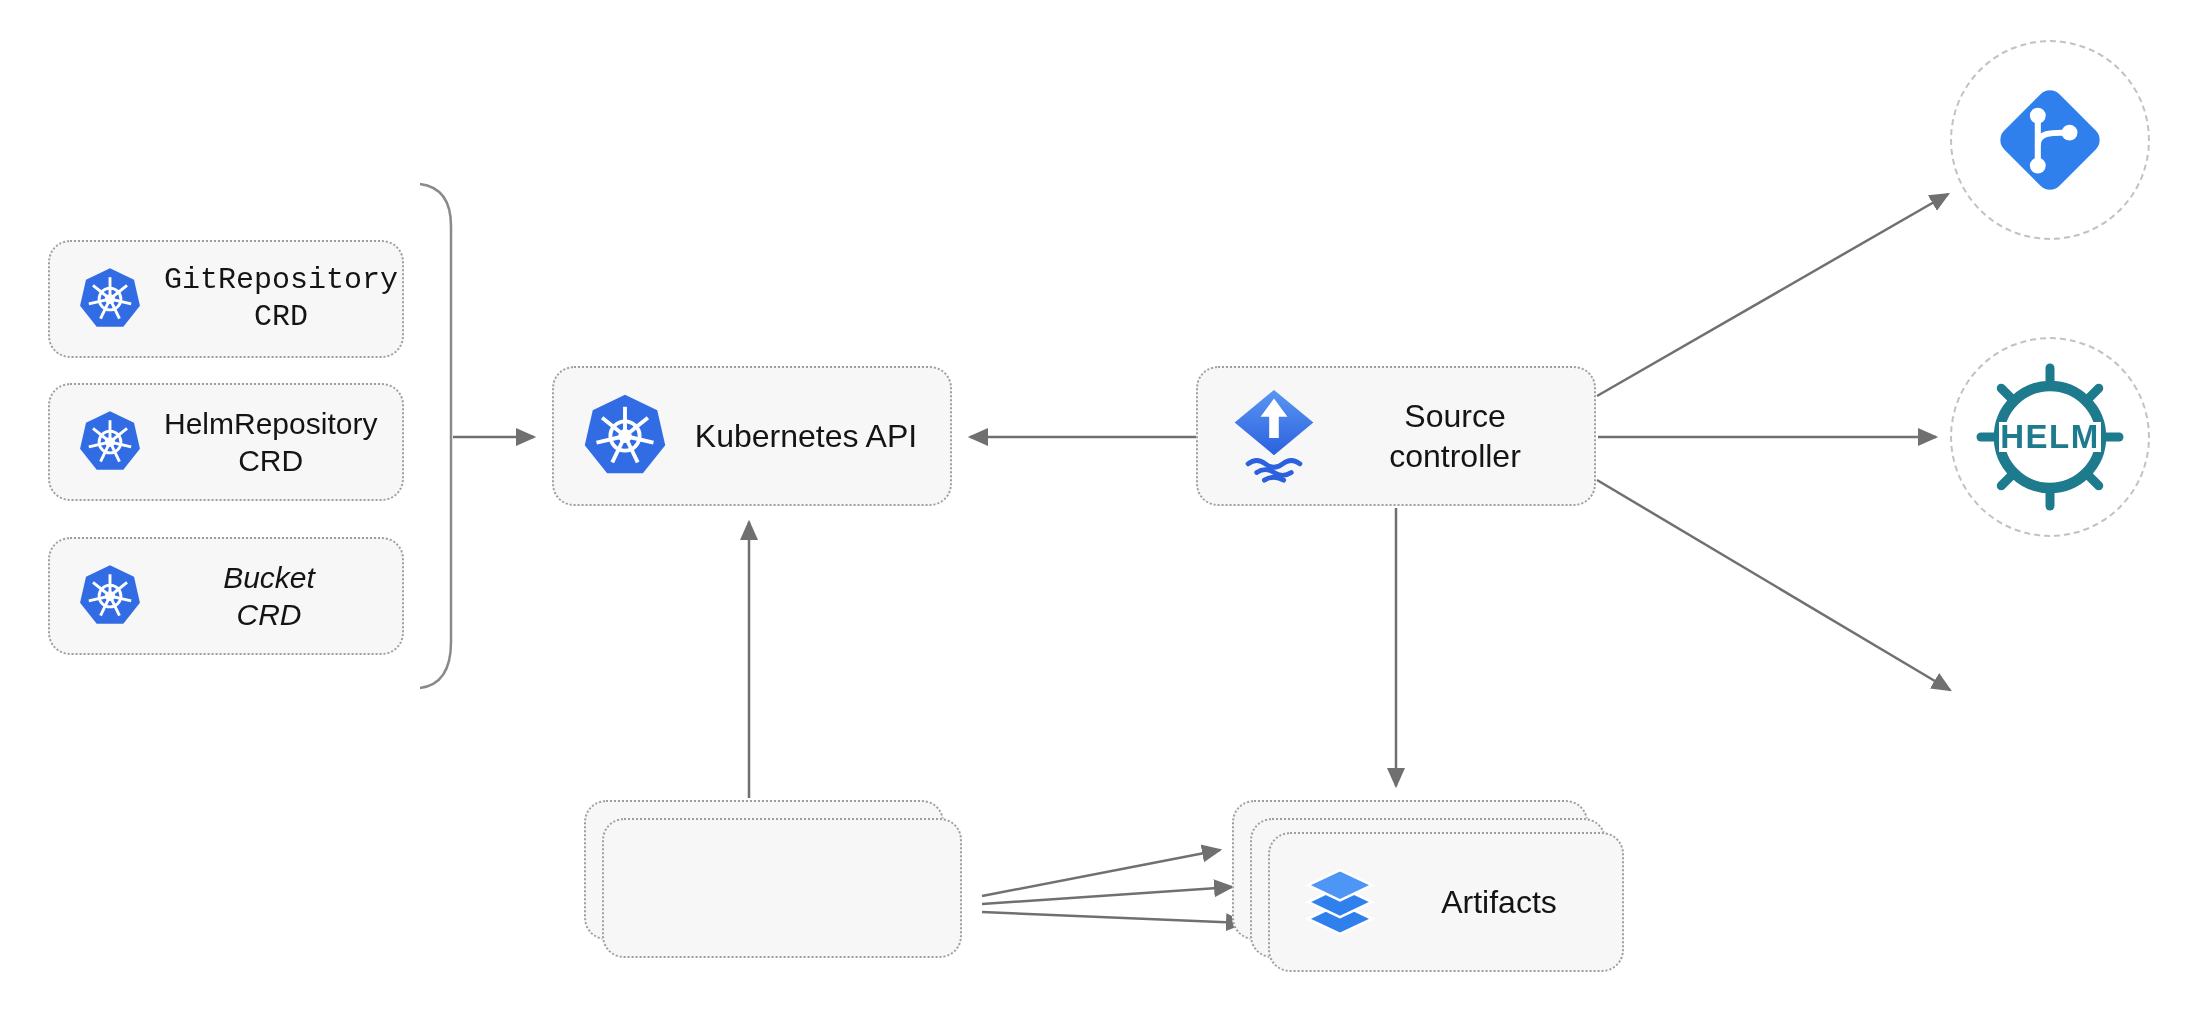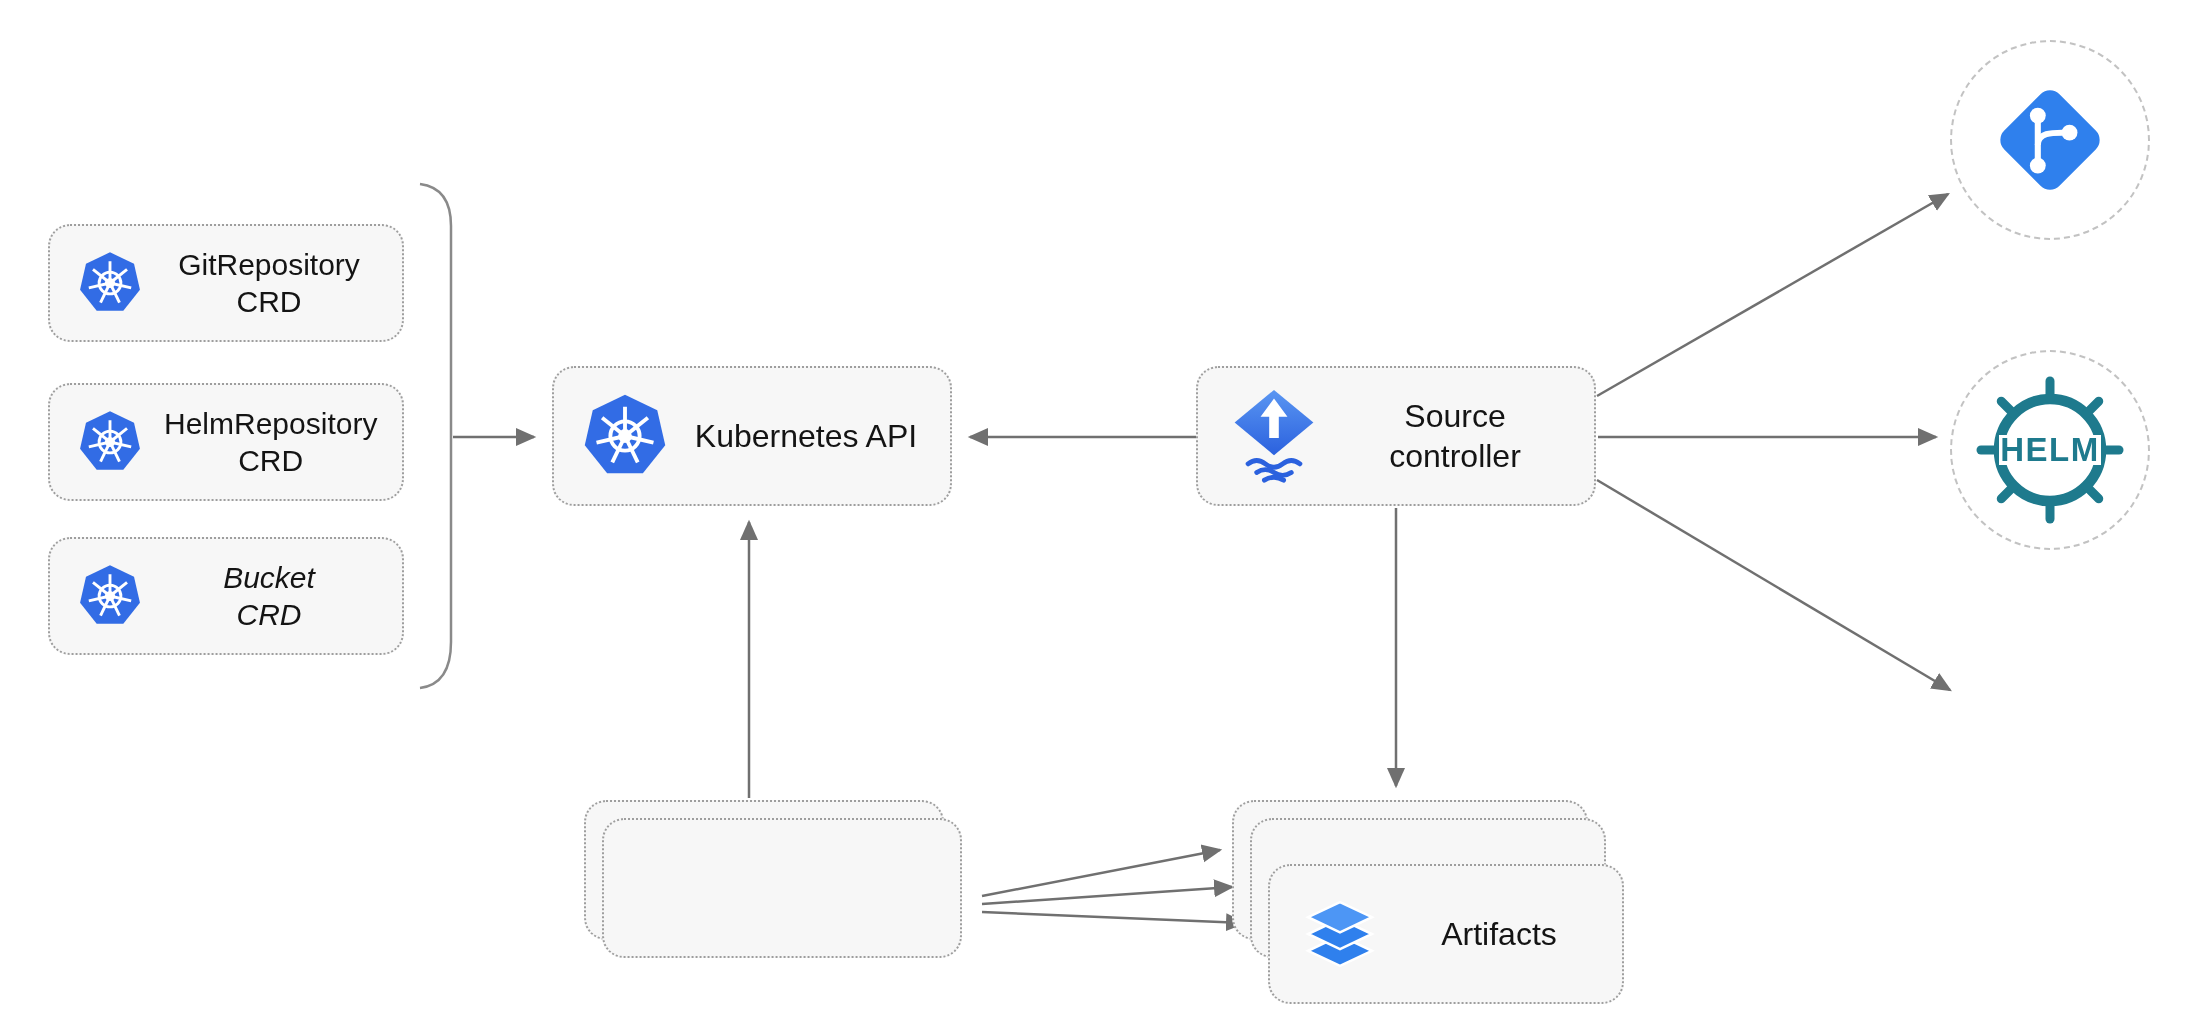--- a/index.html
+++ b/index.html
@@ -98,21 +98,21 @@
     <line x1="749" y1="798" x2="749" y2="522" marker-end="url(#ah)"></line>
     <line x1="1396" y1="508" x2="1396" y2="786" marker-end="url(#ah)"></line>
     <line x1="1597" y1="396" x2="1948" y2="194" marker-end="url(#ah)"></line>
     <line x1="1598" y1="437" x2="1936" y2="437" marker-end="url(#ah)"></line>
     <line x1="1597" y1="480" x2="1950" y2="690" marker-end="url(#ah)"></line>
     <line x1="982" y1="896" x2="1220" y2="850" marker-end="url(#ah)"></line>
     <line x1="982" y1="904" x2="1232" y2="887" marker-end="url(#ah)"></line>
     <line x1="982" y1="912" x2="1244" y2="923" marker-end="url(#ah)"></line>
   </svg>
 
-  <div class="node crd" style="top:224px;">
+  <div class="node crd" style="top:240px;font-family:Liberation Mono, monospace;">
     <svg class="icon icon-k8s">
         <use href="#sym-k8s"></use>
       </svg>
     <div class="label">
       <div>GitRepository</div>
       <div>CRD</div>
     </div>
   </div>
   <div class="node crd" style="top:383px;">
     <svg class="icon icon-k8s">
@@ -148,34 +148,34 @@
       <div>Source</div>
       <div>controller</div>
     </div>
   </div>
 
   <div class="stack-layer" style="left:584px; top:800px; width:360px; height:140px;"></div>
   <div class="stack-layer" style="left:602px; top:818px; width:360px; height:140px;"></div>
 
   <div class="stack-layer" style="left:1232px; top:800px; width:356px; height:140px;"></div>
   <div class="stack-layer" style="left:1250px; top:818px; width:356px; height:140px;"></div>
-  <div class="node main" style="left:1268px; top:864px; width:356px;">
+  <div class="node main" style="left:1268px; top:832px; width:356px;">
     <svg class="icon icon-layers">
         <use href="#sym-layers"></use>
       </svg>
     <div class="label">Artifacts</div>
   </div>
 
   <div class="circle-node" style="left:1950px; top:40px;">
     <svg class="icon icon-git">
         <use href="#sym-git"></use>
       </svg>
   </div>
 
-  <div class="circle-node" style="left:1950px; top:350px;">
+  <div class="circle-node" style="left:1950px; top:337px;">
     <svg class="icon icon-helm" viewBox="0 0 100 100">
       <g stroke="#1E7A8D" fill="none" stroke-linecap="round">
         <circle cx="50" cy="50" r="34" stroke-width="7"></circle>
         <g stroke-width="6">
           <line x1="84" y1="50" x2="96" y2="50"></line>
           <line x1="74" y1="26" x2="82.5" y2="17.5"></line>
           <line x1="50" y1="16" x2="50" y2="4"></line>
           <line x1="26" y1="26" x2="17.5" y2="17.5"></line>
           <line x1="16" y1="50" x2="4" y2="50"></line>
           <line x1="26" y1="74" x2="17.5" y2="82.5"></line>

